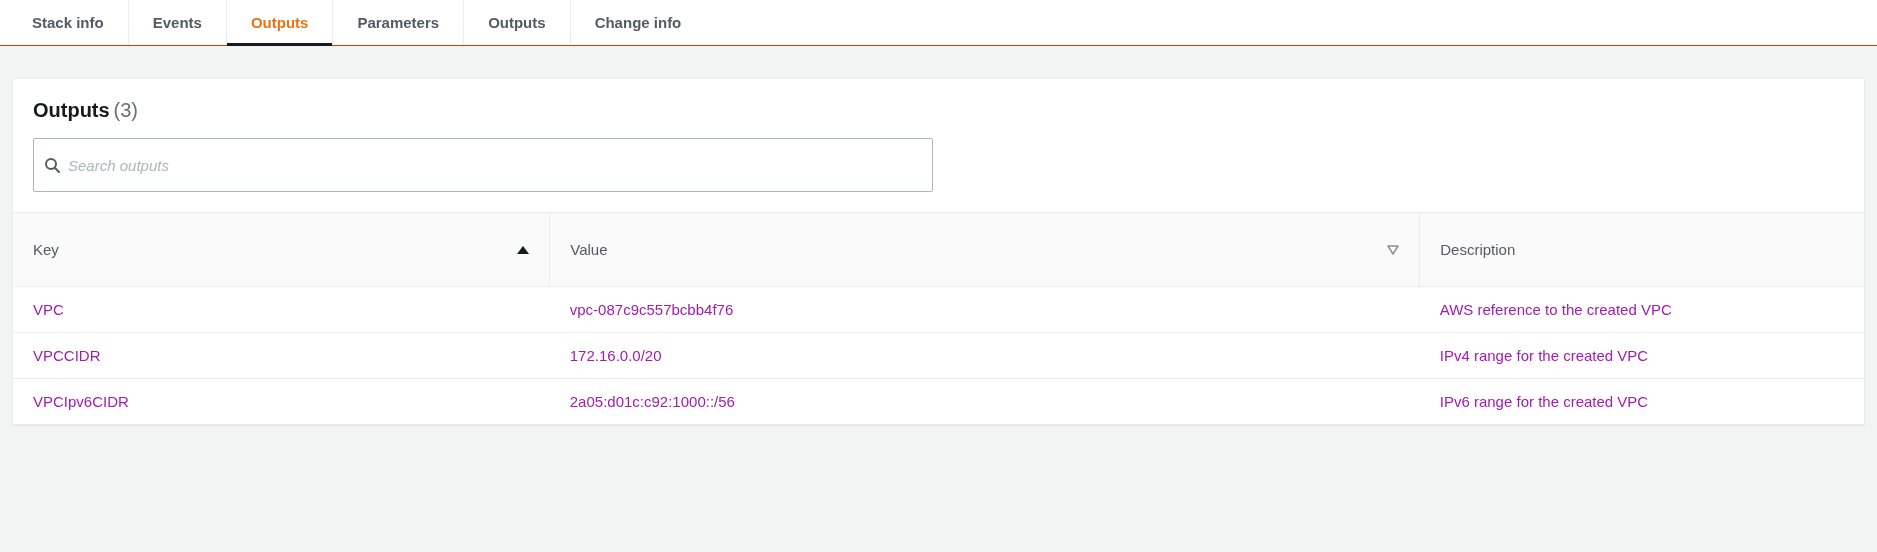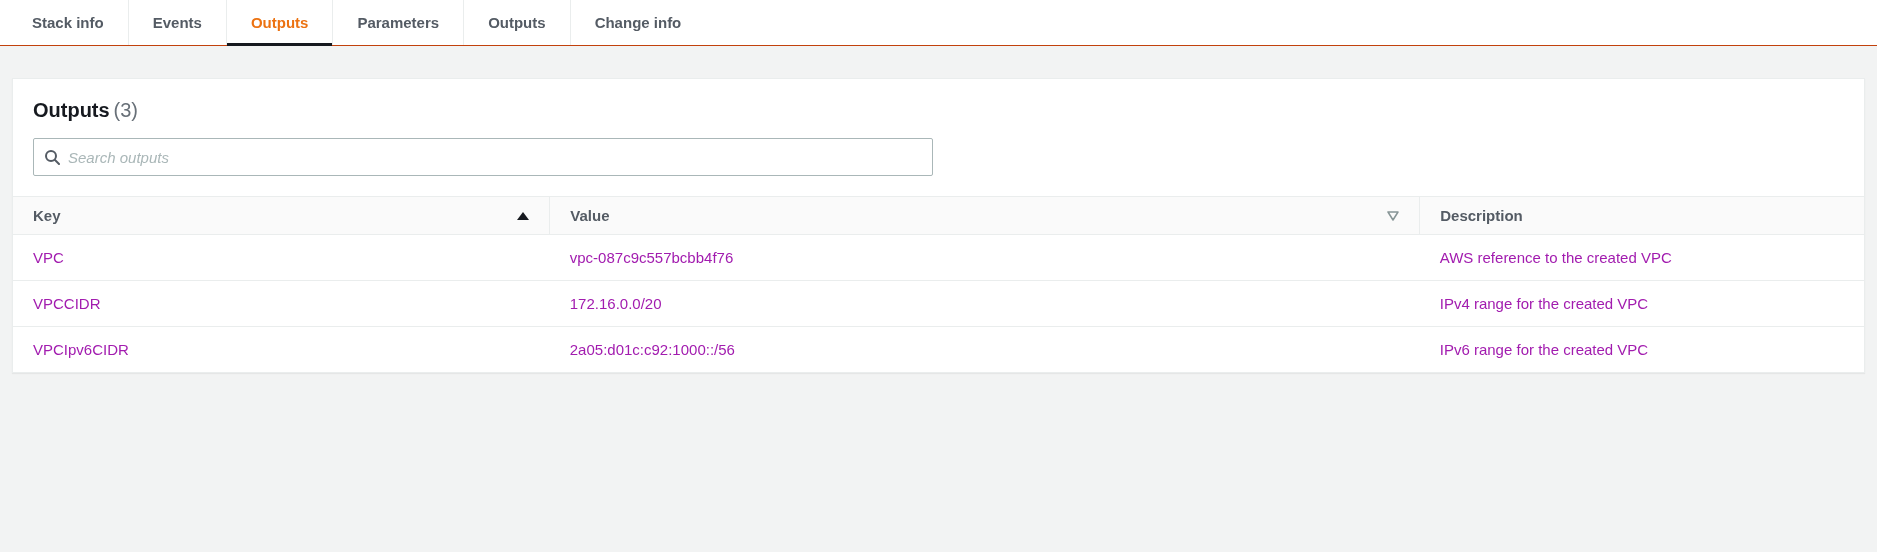--- a/index.html
+++ b/index.html
@@ -58,45 +58,45 @@
     padding: 0 20px 20px 20px;
   }
   .search-box {
     display: flex;
     align-items: center;
     width: 900px;
     max-width: 60%;
     border: 1px solid #aab7b8;
     border-radius: 2px;
     background: #fff;
-    height: 38px;
+    height: 54px;
     padding: 0 10px;
   }
   .search-box svg { flex: none; }
   .search-input {
     border: none;
     outline: none;
     flex: 1;
     font-size: 15px;
     padding: 6px 8px;
     font-style: italic;
     color: #687078;
     background: transparent;
   }
   .search-input::placeholder { color: #aab7b8; font-style: italic; }
   table {
     width: 100%;
     border-collapse: collapse;
   }
   thead th {
     text-align: left;
-    font-weight: 700;
+    font-weight: 400;
     font-size: 15px;
     color: #545b64;
-    padding: 10px 20px;
+    padding: 28px 20px;
     border-top: 1px solid #eaeded;
     border-bottom: 1px solid #eaeded;
     background: #fafafa;
   }
   .th-inner {
     display: flex;
     align-items: center;
     justify-content: space-between;
   }
   .col-divider {

